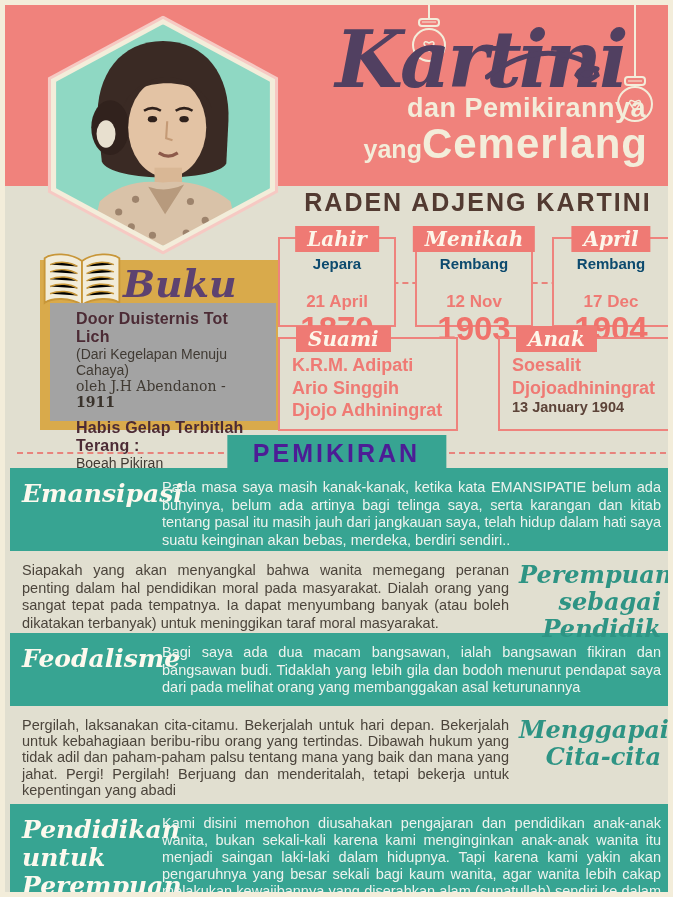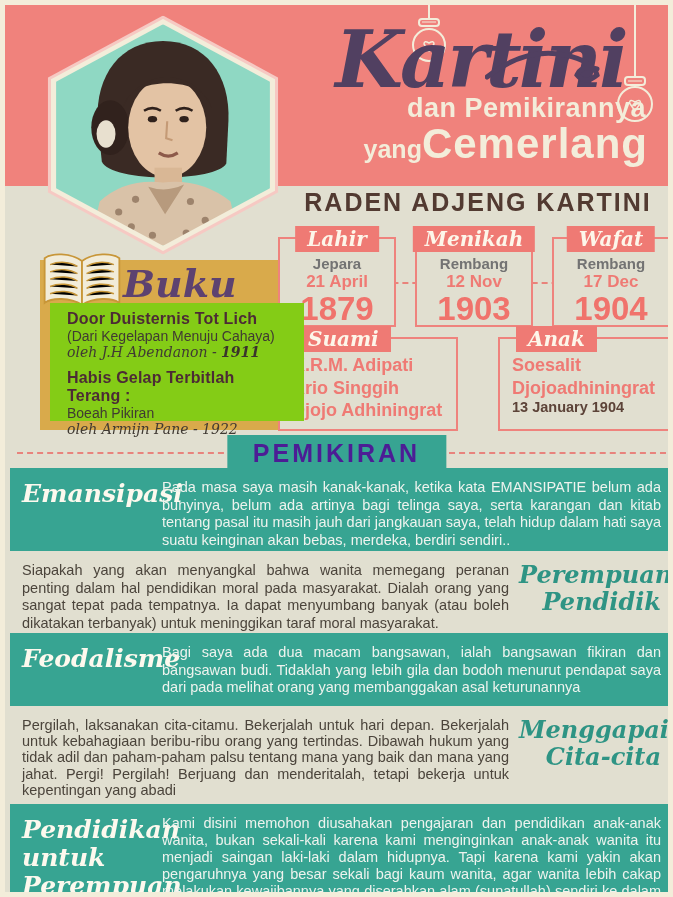--- a/index.html
+++ b/index.html
@@ -37,41 +37,41 @@
   .milestones{position:absolute;left:273px;top:232px;width:392px;display:flex;justify-content:space-between;}
   .mbox{
     position:relative;width:118px;height:90px;border:2px solid #ef837d;background:#e1dfd0;
     text-align:center;
   }
   .tag{
     position:absolute;top:-13px;left:50%;transform:translateX(-50%);
     background:#ef7a74;color:#fdf6ea;padding:0 12px;white-space:nowrap;
     font-family:"DejaVu Serif",serif;font-style:italic;font-weight:bold;font-size:20px;line-height:26px;
   }
-  .mbox .place{margin-top:16px;font-size:15px;font-weight:bold;color:#737373;}
-  .mbox .date{font-size:17px;font-weight:bold;color:#ef7a74;}
+  .mbox .place{margin-top:16px;font-size:15px;font-weight:bold;color:#0c4a6e;}
+  .mbox .date{font-size:17px;font-weight:bold;color:#ef7a74;margin-top:20px;}
   .mbox .year{font-size:33px;font-weight:bold;color:#f0736c;line-height:1.05;}
   
   .fbox{position:absolute;top:332px;height:94px;border:2px solid #ef837d;background:#e1dfd0;}
   .fbox .tag{left:16px;transform:none;}
   #suami-box{left:273px;width:180px;}
   #anak-box{left:467px;width:198px;margin-left:26px;}
   .fbox .lines{padding:15px 10px 0 12px;font-size:18px;font-weight:bold;color:#ef7a74;line-height:1.26;}
   .fbox .note{padding:0 10px 0 12px;font-size:14.5px;font-weight:bold;color:#5c4338;}
   
   .buku-box{position:absolute;left:35px;top:255px;width:238px;height:170px;background:#d9aa4b;}
   .buku-label{
     position:absolute;left:118px;top:256px;
     font-family:"DejaVu Serif",serif;font-style:italic;font-weight:bold;font-size:38px;color:#5d4270;
   }
   .book-icon{position:absolute;left:36px;top:246px;}
-  .buku-inner{position:absolute;left:45px;top:298px;width:254px;height:118px;background:#84cc16;padding:7px 17px;}
+  .buku-inner{position:absolute;left:45px;top:298px;width:226px;height:118px;background:#a3a3a3;padding:7px 26px;}
   .bk-title{font-size:16px;font-weight:bold;color:#4c2b35;letter-spacing:0.2px;}
   .bk-sub{font-size:14px;color:#403a33;}
-  .bk-by{font-family:"DejaVu Serif",serif;font-style:italic;font-size:14px;color:#403a33;}
+  .bk-by{font-family:"DejaVu Serif",serif;font-size:14px;color:#403a33;}
   .bk-by b{color:#3a332c;}
   .bk-gap{height:9px;}
   
   .pem-dash{position:absolute;left:12px;top:447px;width:649px;border-top:2px dashed #e8837c;}
   .pem-head{
     position:absolute;left:50%;transform:translateX(-50%);top:430px;background:#37a492;
     color:#4c1d95;font-size:25px;font-weight:bold;letter-spacing:3px;padding:4px 26px 5px;white-space:nowrap;
   }
   .sections{position:absolute;left:5px;top:463px;width:663px;}
   .sect{display:flex;padding:9px 12px;}
@@ -173,21 +173,21 @@
       <div class="date">21 April</div>
       <div class="year">1879</div>
     </div>
     <div class="mbox">
       <div class="tag">Menikah</div>
       <div class="place">Rembang</div>
       <div class="date">12 Nov</div>
       <div class="year">1903</div>
     </div>
     <div class="mbox">
-      <div class="tag">Wafat</div>
+      <div class="tag">April</div>
       <div class="place">Rembang</div>
       <div class="date">17 Dec</div>
       <div class="year">1904</div>
     </div>
   </div>
 
   <div class="fbox" id="suami-box">
     <div class="tag">Suami</div>
     <div class="lines">
       <div>K.R.M. Adipati</div>
@@ -243,20 +243,21 @@
 
     <div class="sect teal" id="sect-0">
       <div class="s-label-left">Emansipasi</div>
       <div class="s-text">Pada masa saya masih kanak-kanak, ketika kata EMANSIPATIE belum ada bunyinya, belum ada artinya bagi telinga saya, serta karangan dan kitab tentang pasal itu masih jauh dari jangkauan saya, telah hidup dalam hati saya suatu keinginan akan bebas, merdeka, berdiri sendiri..</div>
     </div>
 
     <div class="sect cream" id="sect-1">
       <div class="s-text">Siapakah yang akan menyangkal bahwa wanita memegang peranan penting dalam hal pendidikan moral pada masyarakat. Dialah orang yang sangat tepat pada tempatnya. Ia dapat menyumbang banyak (atau boleh dikatakan terbanyak) untuk meninggikan taraf moral masyarakat.</div>
       <div class="s-label-right">
         <div>Perempuan</div>
+        <div>sebagai</div>
         <div>Pendidik</div>
       </div>
     </div>
 
     <div class="sect teal" id="sect-2">
       <div class="s-label-left">Feodalisme</div>
       <div class="s-text">Bagi saya ada dua macam bangsawan, ialah bangsawan fikiran dan bangsawan budi. Tidaklah yang lebih gila dan bodoh menurut pendapat saya dari pada melihat orang yang membanggakan asal keturunannya</div>
     </div>
 
     <div class="sect cream" id="sect-3">

